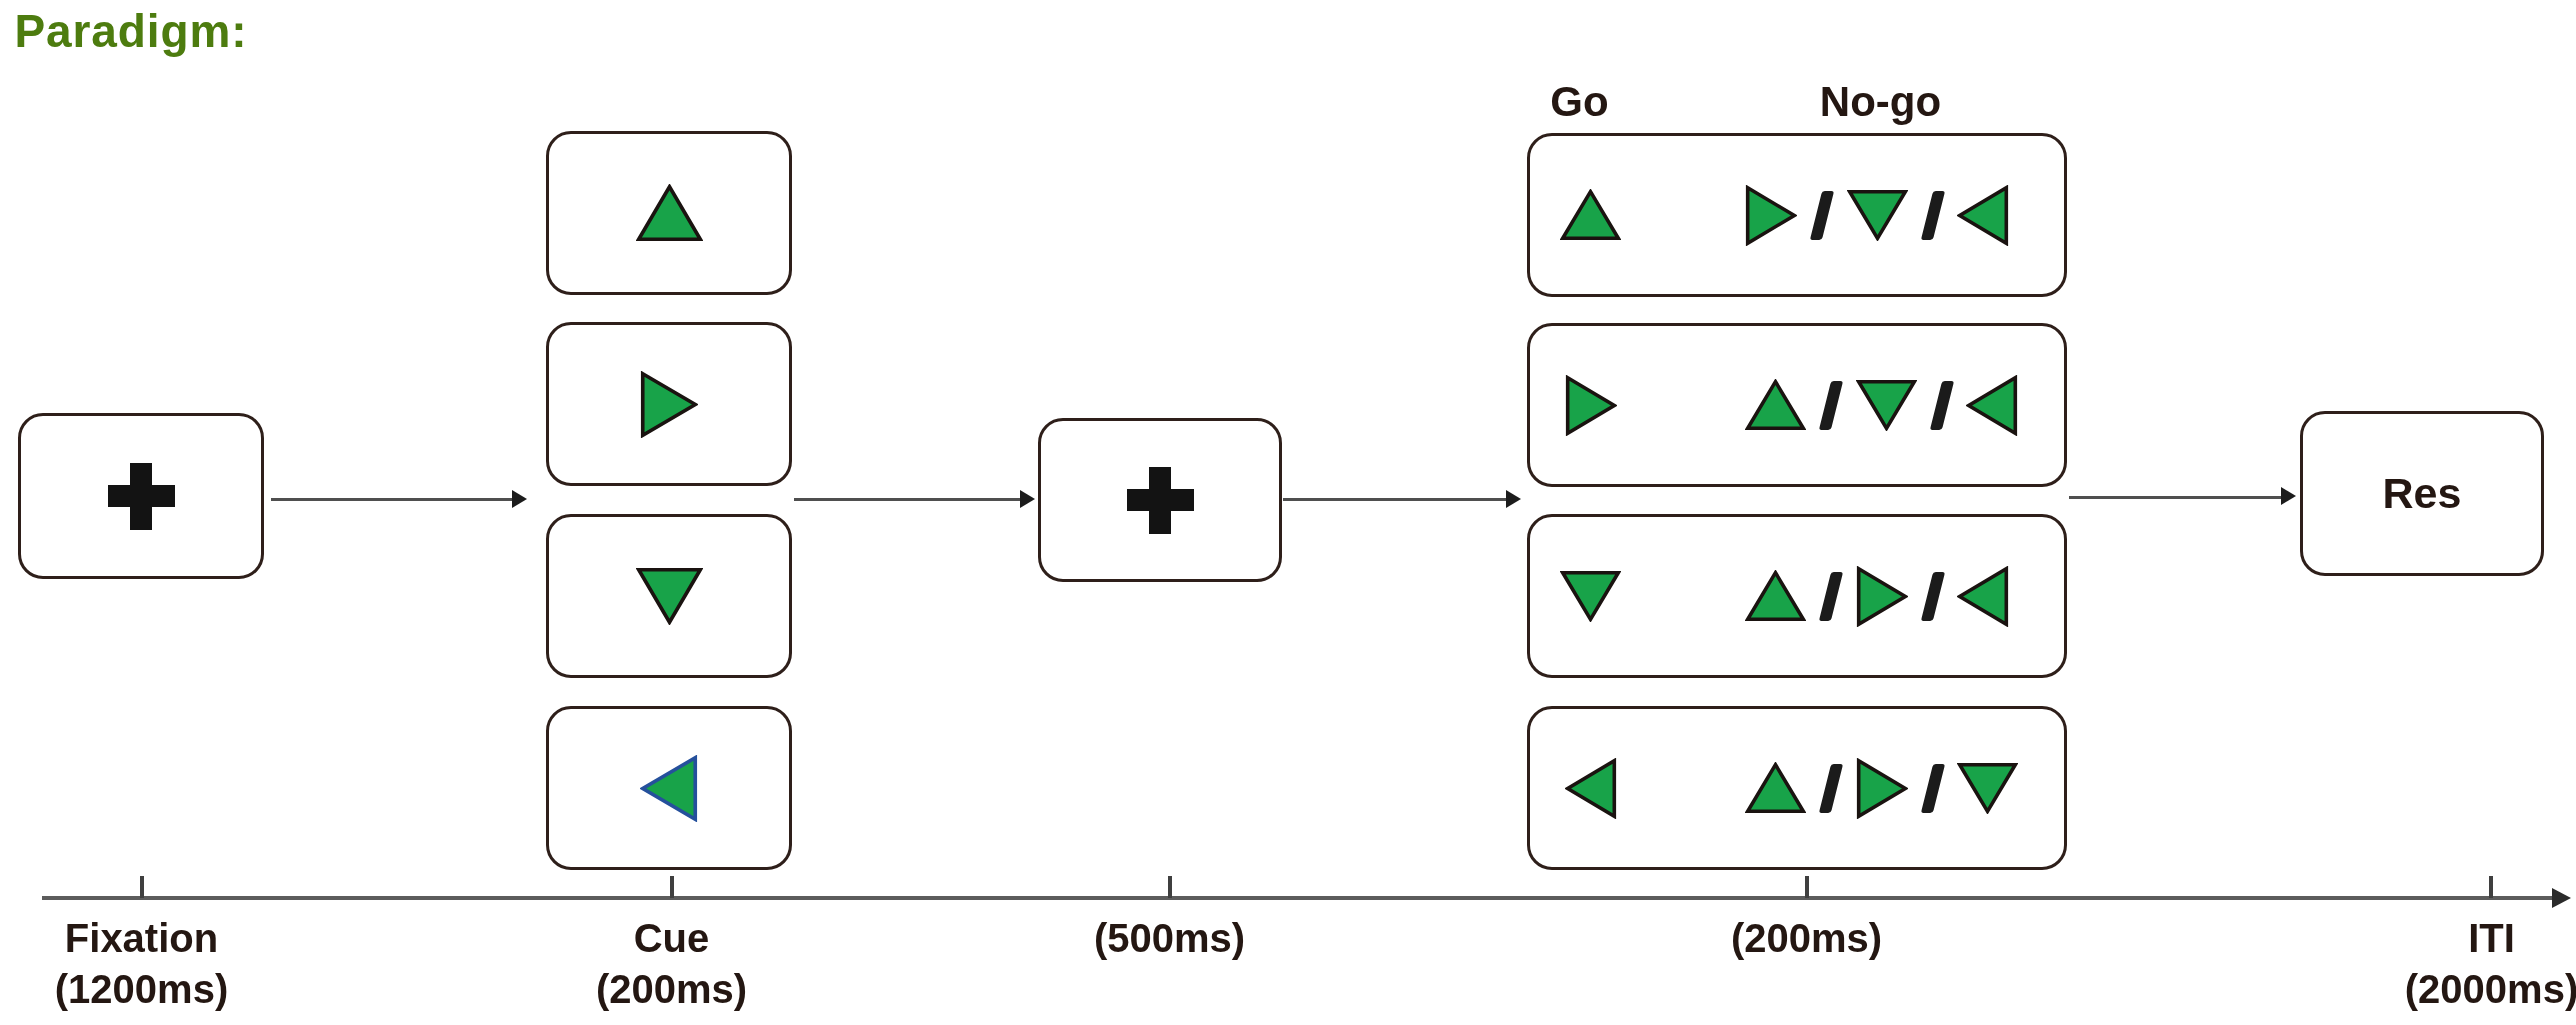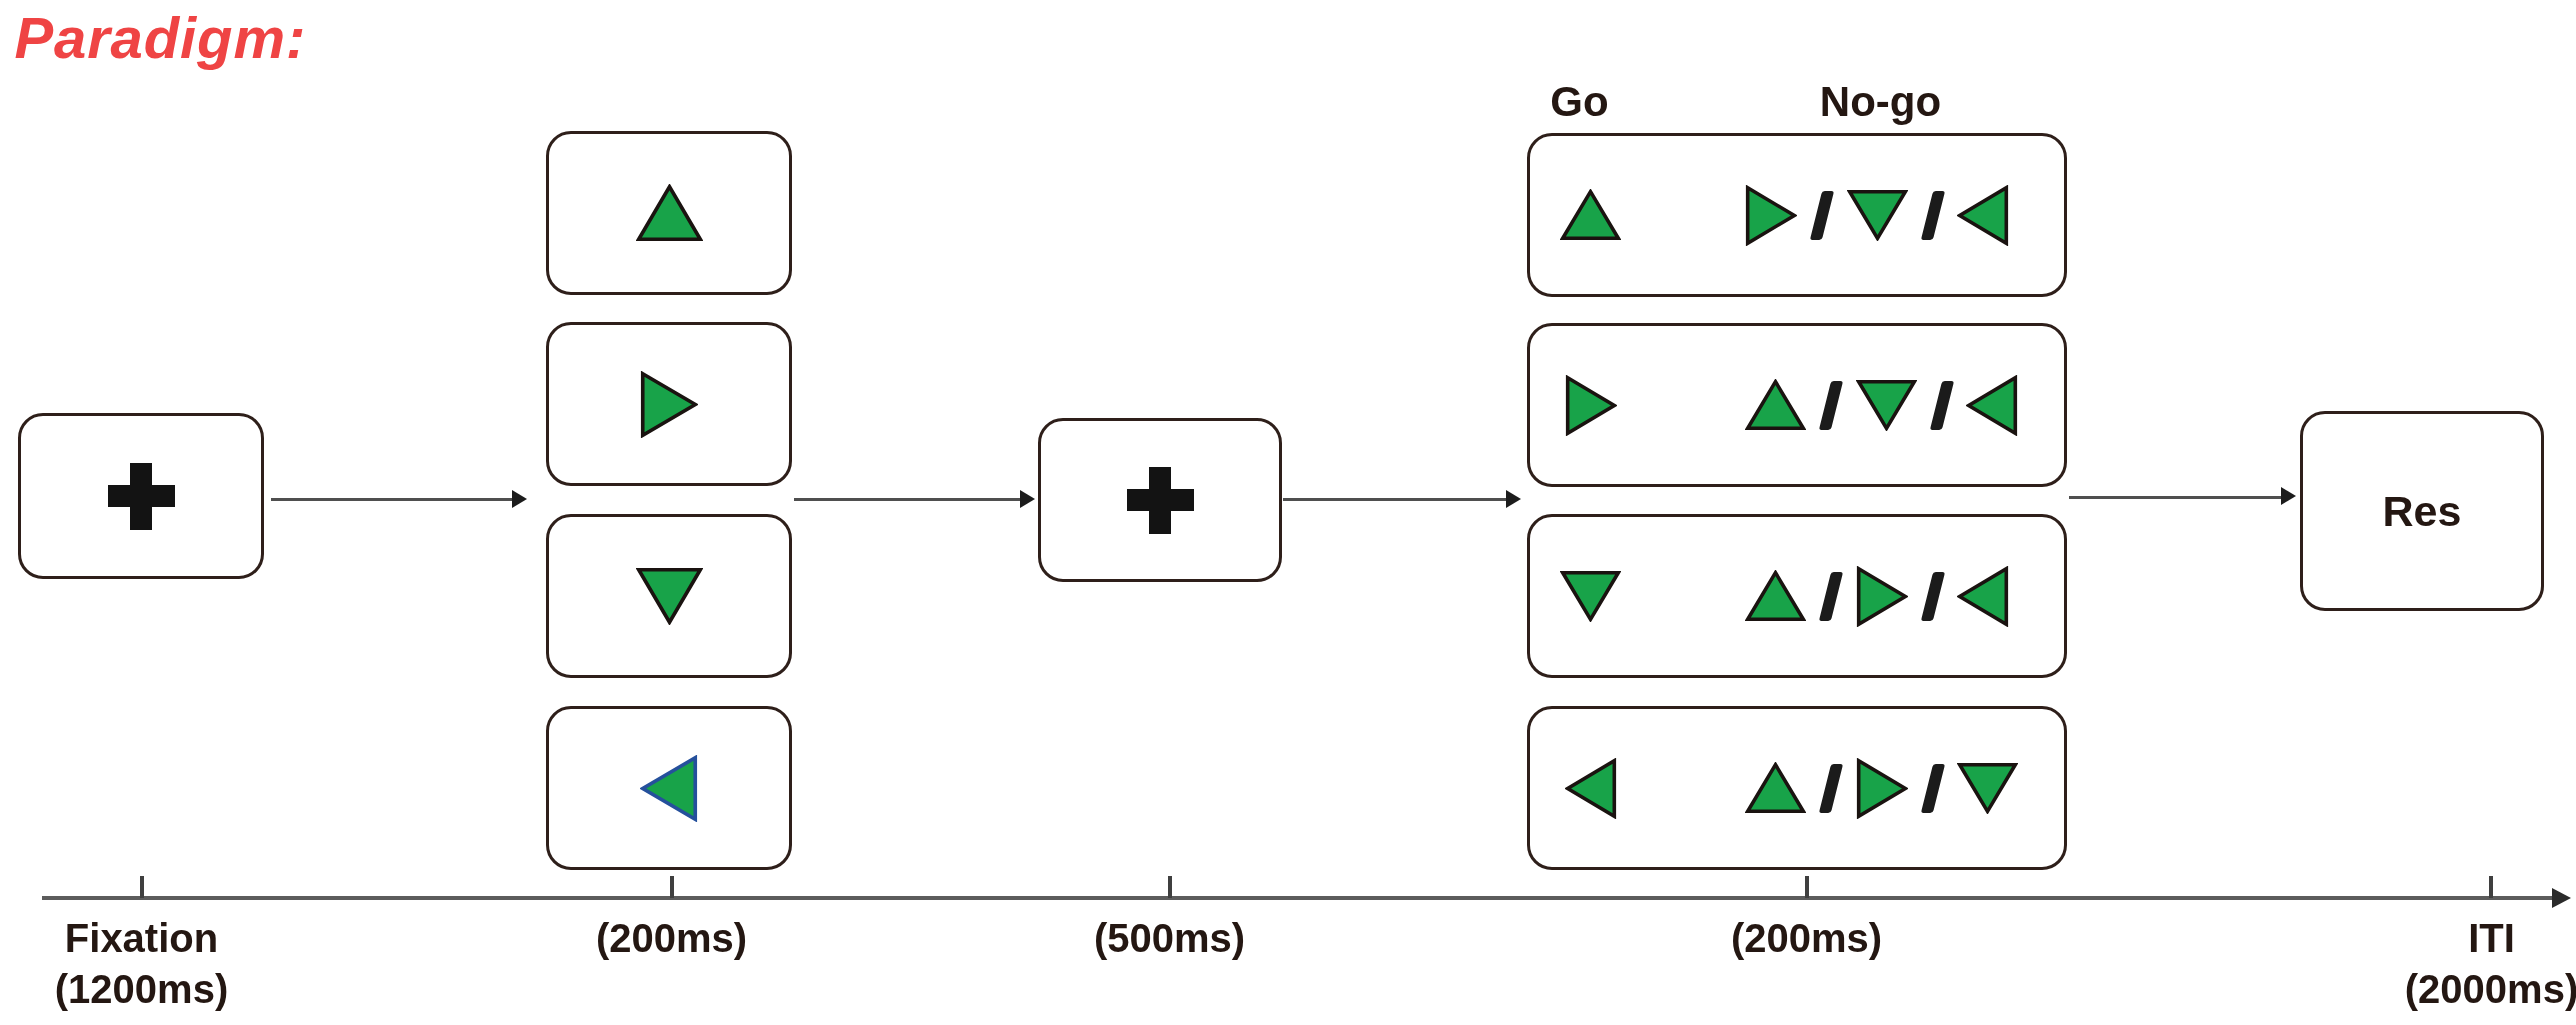--- a/index.html
+++ b/index.html
@@ -7,25 +7,24 @@
     position:relative;
     width:2576px;
     height:1025px;
     background:#ffffff;
     overflow:hidden;
     font-family:"Liberation Sans","DejaVu Sans",sans-serif;
   }
   .title{
     position:absolute;
     left:14.4px;top:3.6px;
-    font-size:58px;
-    font-weight:bold;
-    color:#ef4444;
+    font-size:46px;
+    font-weight:bold;
+    color:#4d7c0f;
     letter-spacing:0.9px;
-    font-style:italic;
   }
   .box{
     position:absolute;
     background:#ffffff;
     border:3.6px solid #2e1f1a;
     border-radius:25px;
     box-sizing:border-box;
     display:flex;
     align-items:center;
     justify-content:center;
@@ -208,21 +207,21 @@
             <polygon points="3,3 55,34 3,65" fill="#18a349" stroke="#1a1310" stroke-width="4" stroke-linejoin="miter"></polygon>
           </svg>
           <div class="slash"></div>
           <svg width="61" height="52" viewBox="0 0 68 58">
             <polygon points="3,3 65,3 34,55" fill="#18a349" stroke="#1a1310" stroke-width="4" stroke-linejoin="miter"></polygon>
           </svg>
         </div>
       </div>
     </div>
 
-  <div class="box" style="left:2300px;top:411px;width:244px;height:200px;">
+  <div class="box" style="left:2300px;top:411px;width:244px;height:165px;">
     <span class="res-label">Res</span>
   </div>
 
   <div id="decor">
       <div class="arrow-line" style="left:271px;top:498px;width:241px;background:#4f4f4f;"></div>
       <div class="arrow-head" style="left:512px;top:490px;"></div>
       <div class="arrow-line" style="left:794px;top:498px;width:226px;background:#4f4f4f;"></div>
       <div class="arrow-head" style="left:1020px;top:490px;"></div>
       <div class="arrow-line" style="left:1283px;top:498px;width:223px;background:#4f4f4f;"></div>
       <div class="arrow-head" style="left:1506px;top:490px;"></div>
@@ -230,20 +229,21 @@
       <div class="arrow-head" style="left:2281px;top:487px;"></div>
       <div class="tl-line" style="left:42px;top:896px;width:2511px;background:#5c5c5c;"></div>
       <div class="tl-head" style="left:2552px;top:888px;"></div>
       <div class="tl-tick" style="left:140px;top:876px;"></div>
       <div class="tl-label" style="left:-57px;top:913px;">
         <div>Fixation</div>
         <div>(1200ms)</div>
       </div>
       <div class="tl-tick" style="left:670px;top:876px;"></div>
       <div class="tl-label" style="left:473px;top:913px;">
+        <div>Cue</div>
         <div>(200ms)</div>
       </div>
       <div class="tl-tick" style="left:1168px;top:876px;"></div>
       <div class="tl-label" style="left:971px;top:913px;">
         <div>(500ms)</div>
       </div>
       <div class="tl-tick" style="left:1805px;top:876px;"></div>
       <div class="tl-label" style="left:1608px;top:913px;">
         <div>(200ms)</div>
       </div>

